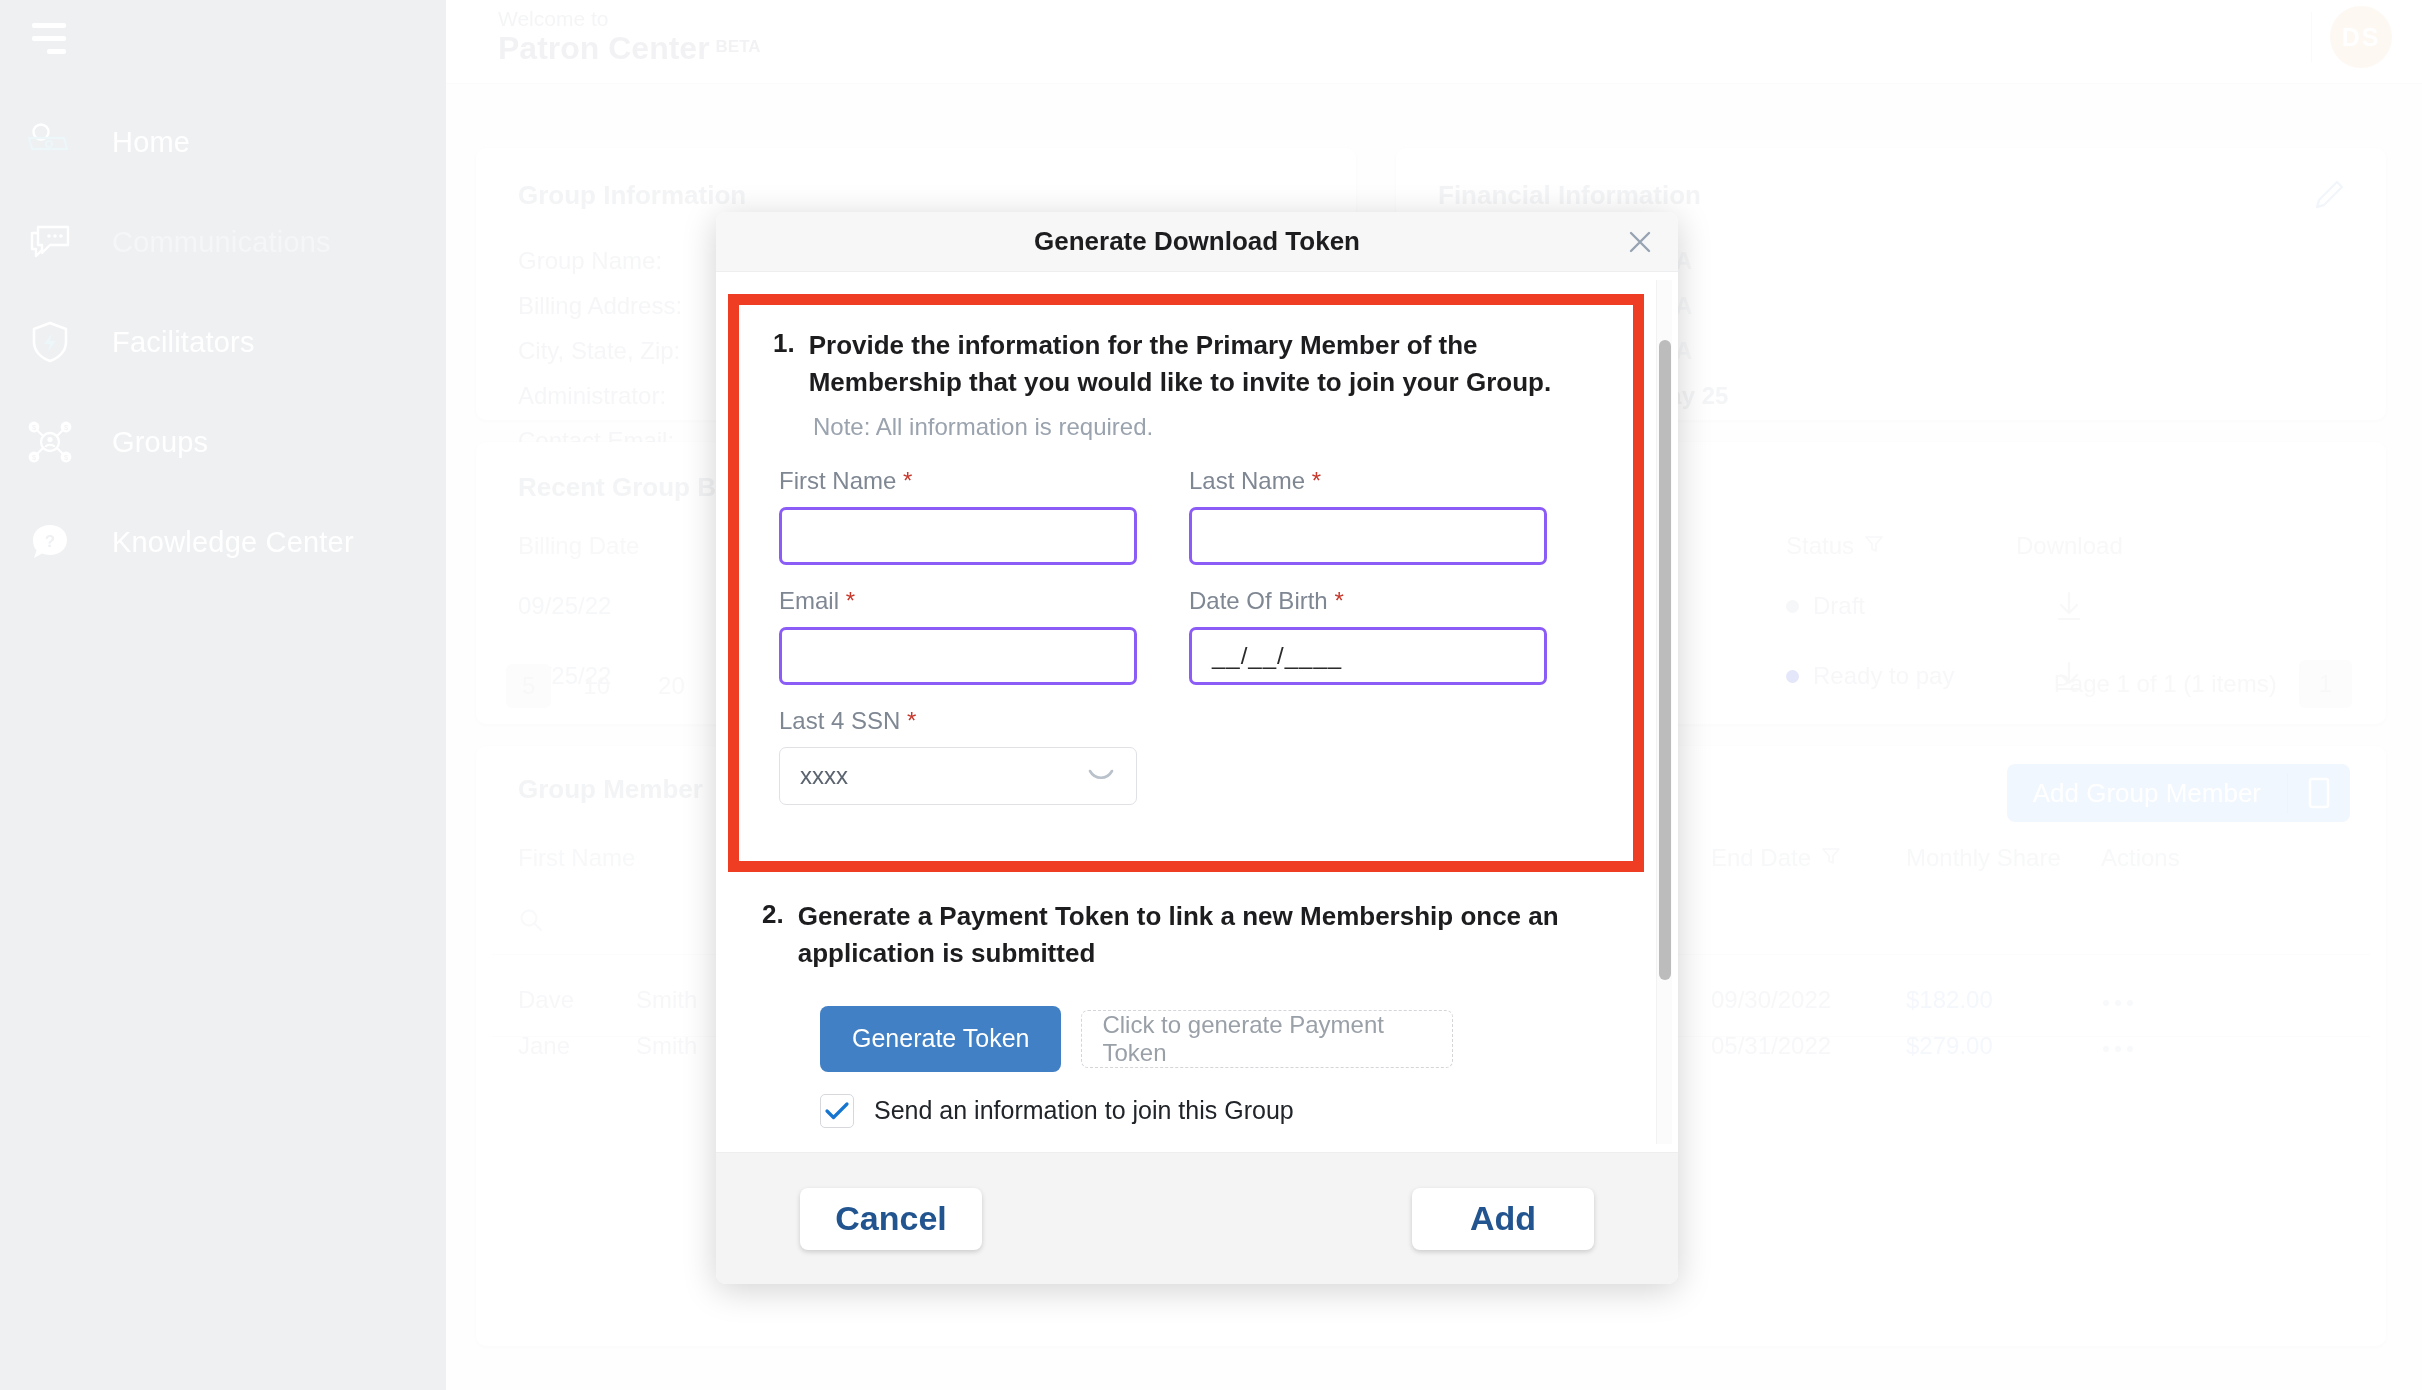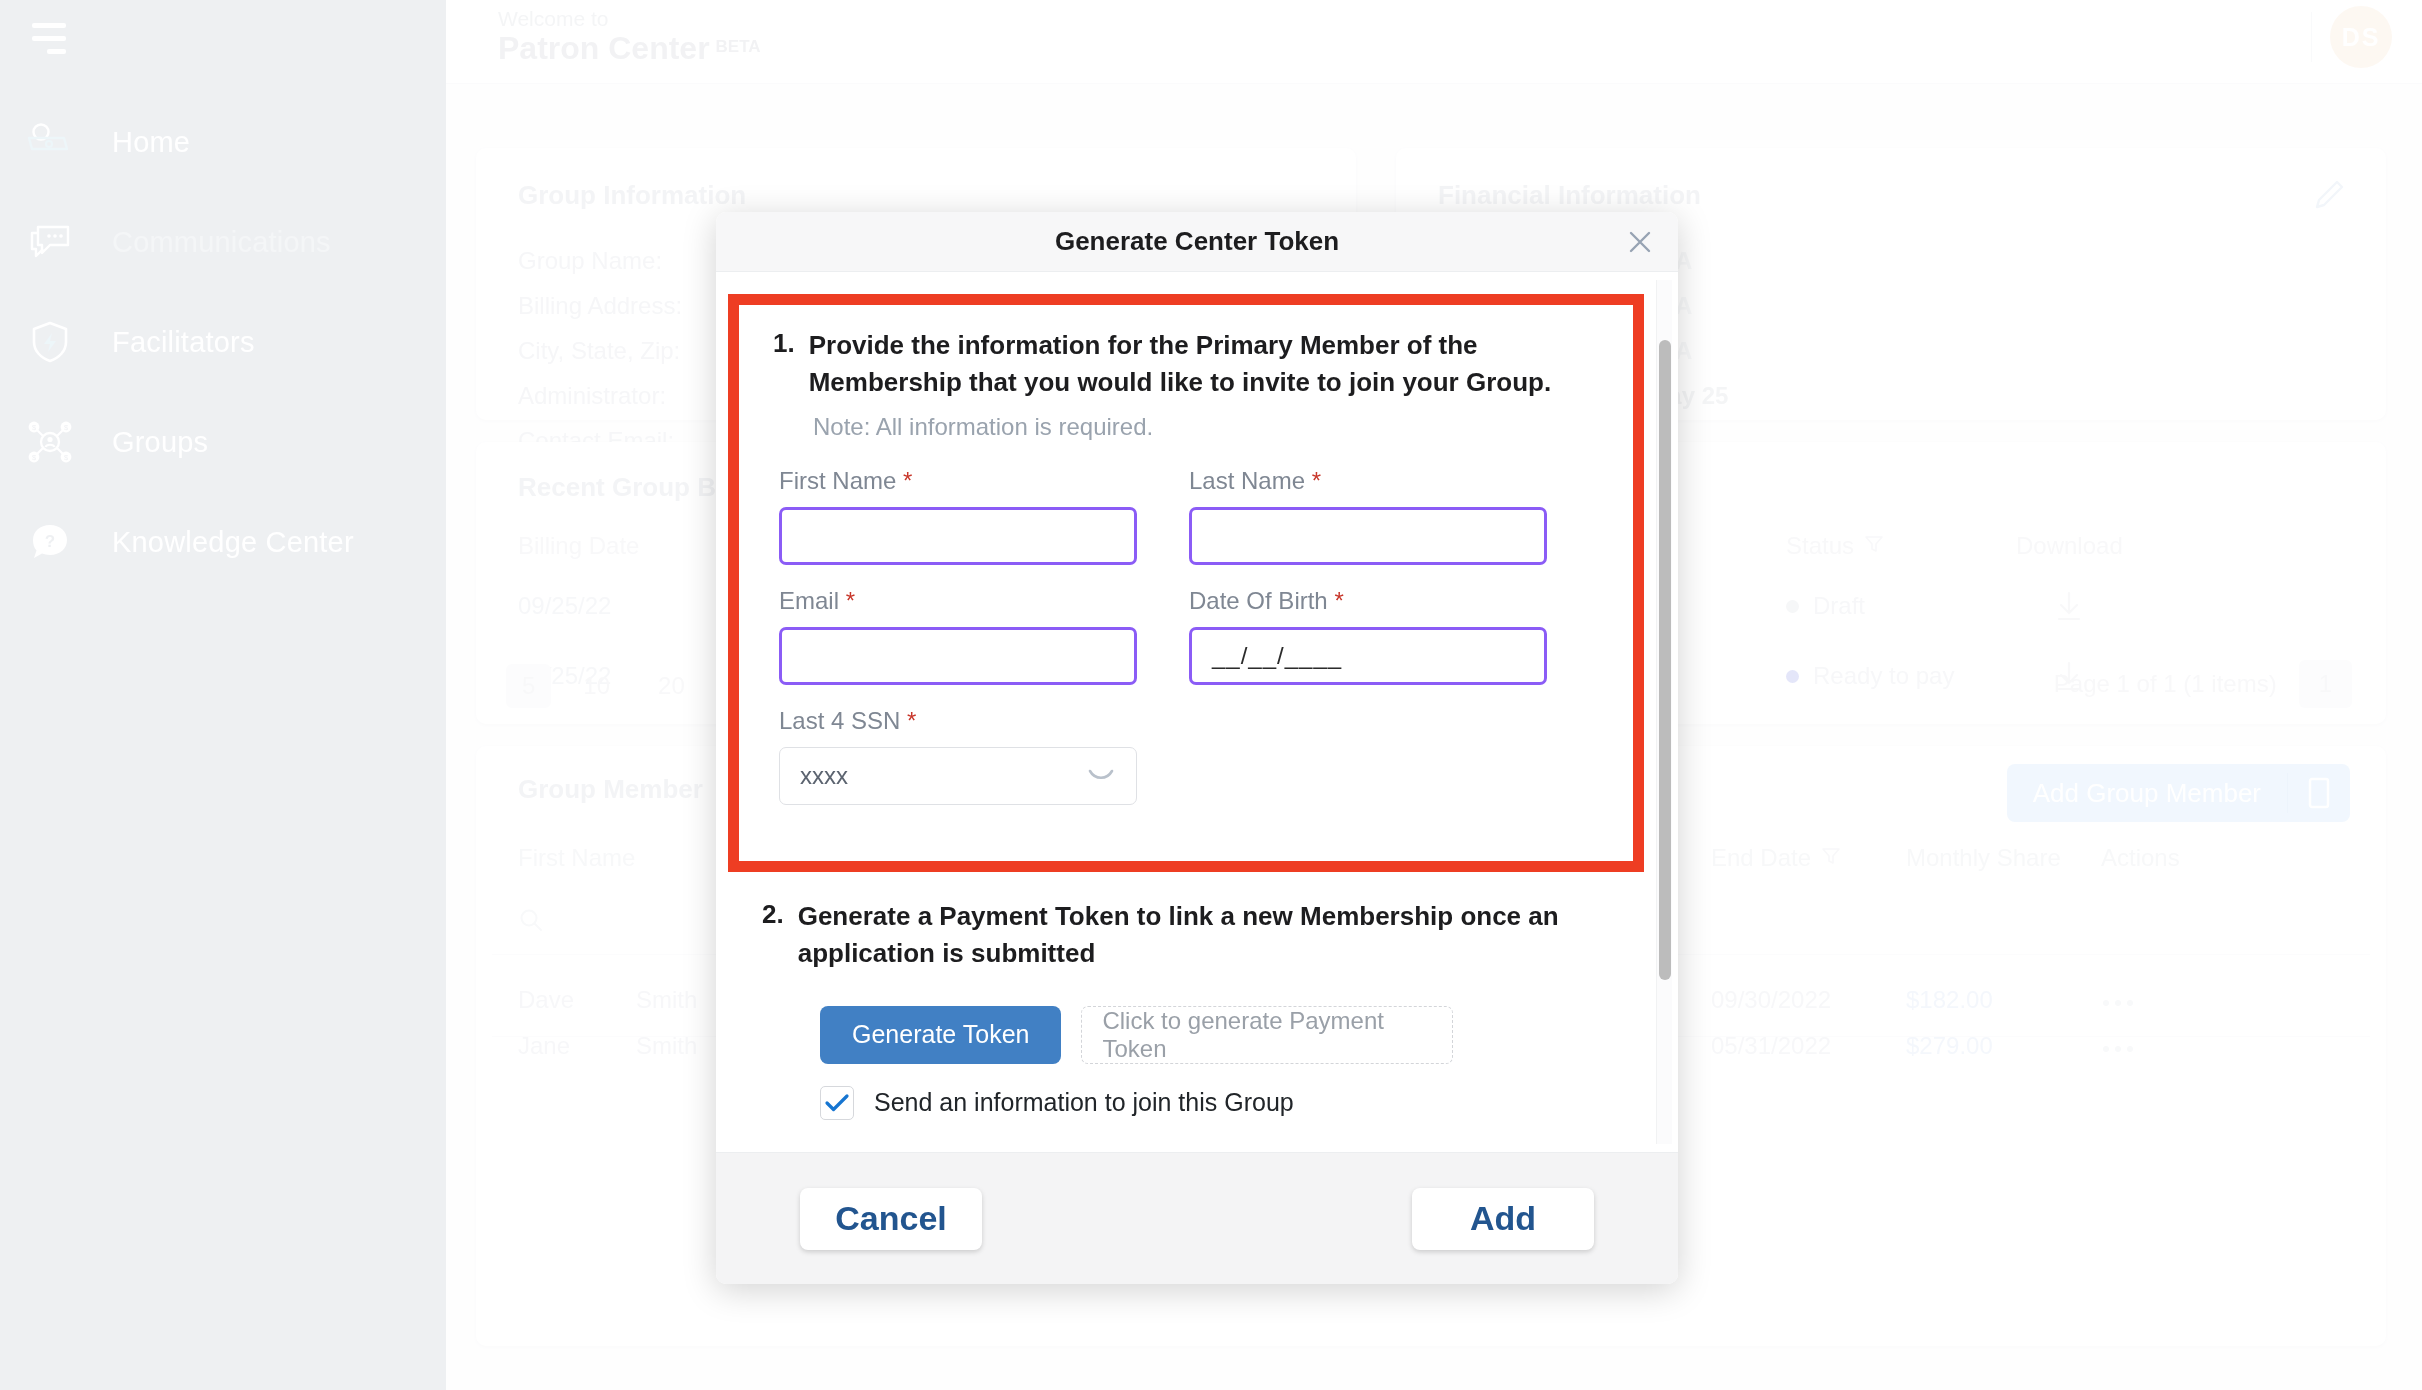--- a/index.html
+++ b/index.html
@@ -216,21 +216,21 @@
     height: 58px; border: 1px solid #dfe1e5; border-radius: 7px;
     background:#ffffff; display:flex; align-items:center; justify-content:space-between;
     padding: 0 20px; font-size: 24px; color: #5c6470; cursor:pointer;
   }
 
   
   #step2 { padding: 26px 46px 10px 46px; }
   .gen-row { display:flex; align-items:center; gap: 20px; margin: 34px 0 0 58px; }
   #generate-token-btn {
     background:#4180c4; color:#ffffff; border:none; border-radius: 8px;
-    height: 58px; padding: 0 32px; font-size: 25px; cursor:pointer;
+    height: 66px; padding: 0 32px; font-size: 25px; cursor:pointer;
     font-family: "Liberation Sans", sans-serif;
   }
   #token-display {
     flex: 0 0 auto; width: 372px; height: 58px;
     border: 1px dashed #d3d5d9; border-radius: 7px;
     display:flex; align-items:center; padding: 0 20px;
     font-size: 24px; color: #9aa0a8;
   }
   .chk-row { display:flex; align-items:center; gap: 20px; margin: 22px 0 0 58px; }
   .chkbox {
@@ -516,21 +516,21 @@
       </div>
 
     </div>
   </div>
 
   <div id="overlay"></div>
 
   <div id="modal">
 
     <div id="modal-header">
-      <div id="modal-title">Generate Center Token</div>
+      <div id="modal-title">Generate Download Token</div>
       <div id="modal-close">
         <svg width="30" height="30" viewBox="0 0 30 30" fill="none">
             <path d="M6 6 L24 24 M24 6 L6 24" stroke="#97a3b3" stroke-width="2.4" stroke-linecap="round"></path>
           </svg>
       </div>
     </div>
 
     <div id="modal-body">
       <div id="modal-scroll-area">
 

